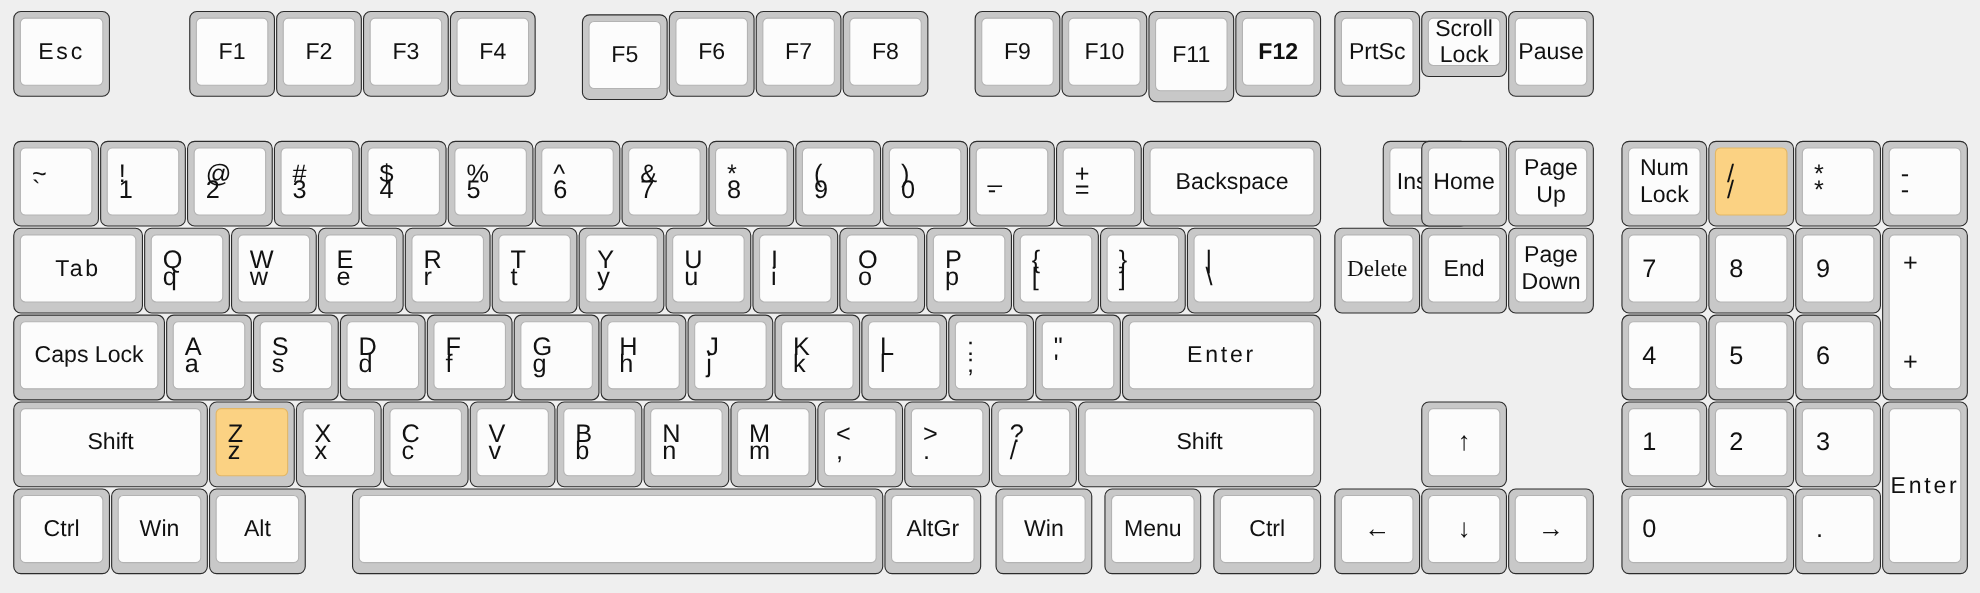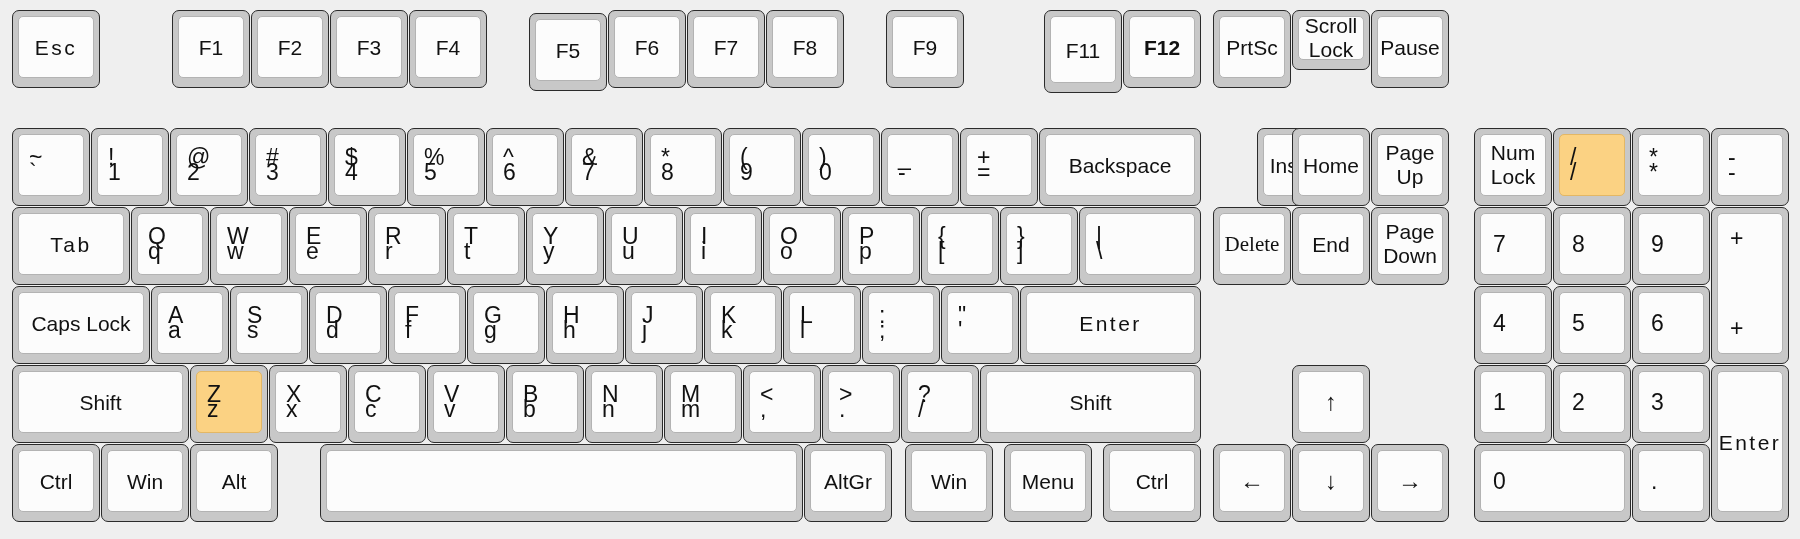--- a/index.html
+++ b/index.html
@@ -107,20 +107,25 @@
     <div class="key" style="left: 766px; top: 10px; width: 78px; height: 78px;">
       <div class="cap c">
         <span class="lg">F8</span>
       </div>
     </div>
     <div class="key" style="left: 886px; top: 10px; width: 78px; height: 78px;">
       <div class="cap c">
         <span class="lg">F9</span>
       </div>
     </div>
+    <div class="key" style="left: 965px; top: 10px; width: 78px; height: 78px;">
+      <div class="cap c">
+        <span class="lg">F10</span>
+      </div>
+    </div>
     <div class="key" style="left: 1044px; top: 10px; width: 78px; height: 83px;">
       <div class="cap c">
         <span class="lg">F11</span>
       </div>
     </div>
     <div class="key" style="left: 1123px; top: 10px; width: 78px; height: 78px; font-weight: bold;">
       <div class="cap c">
         <span class="lg">F12</span>
       </div>
     </div>

